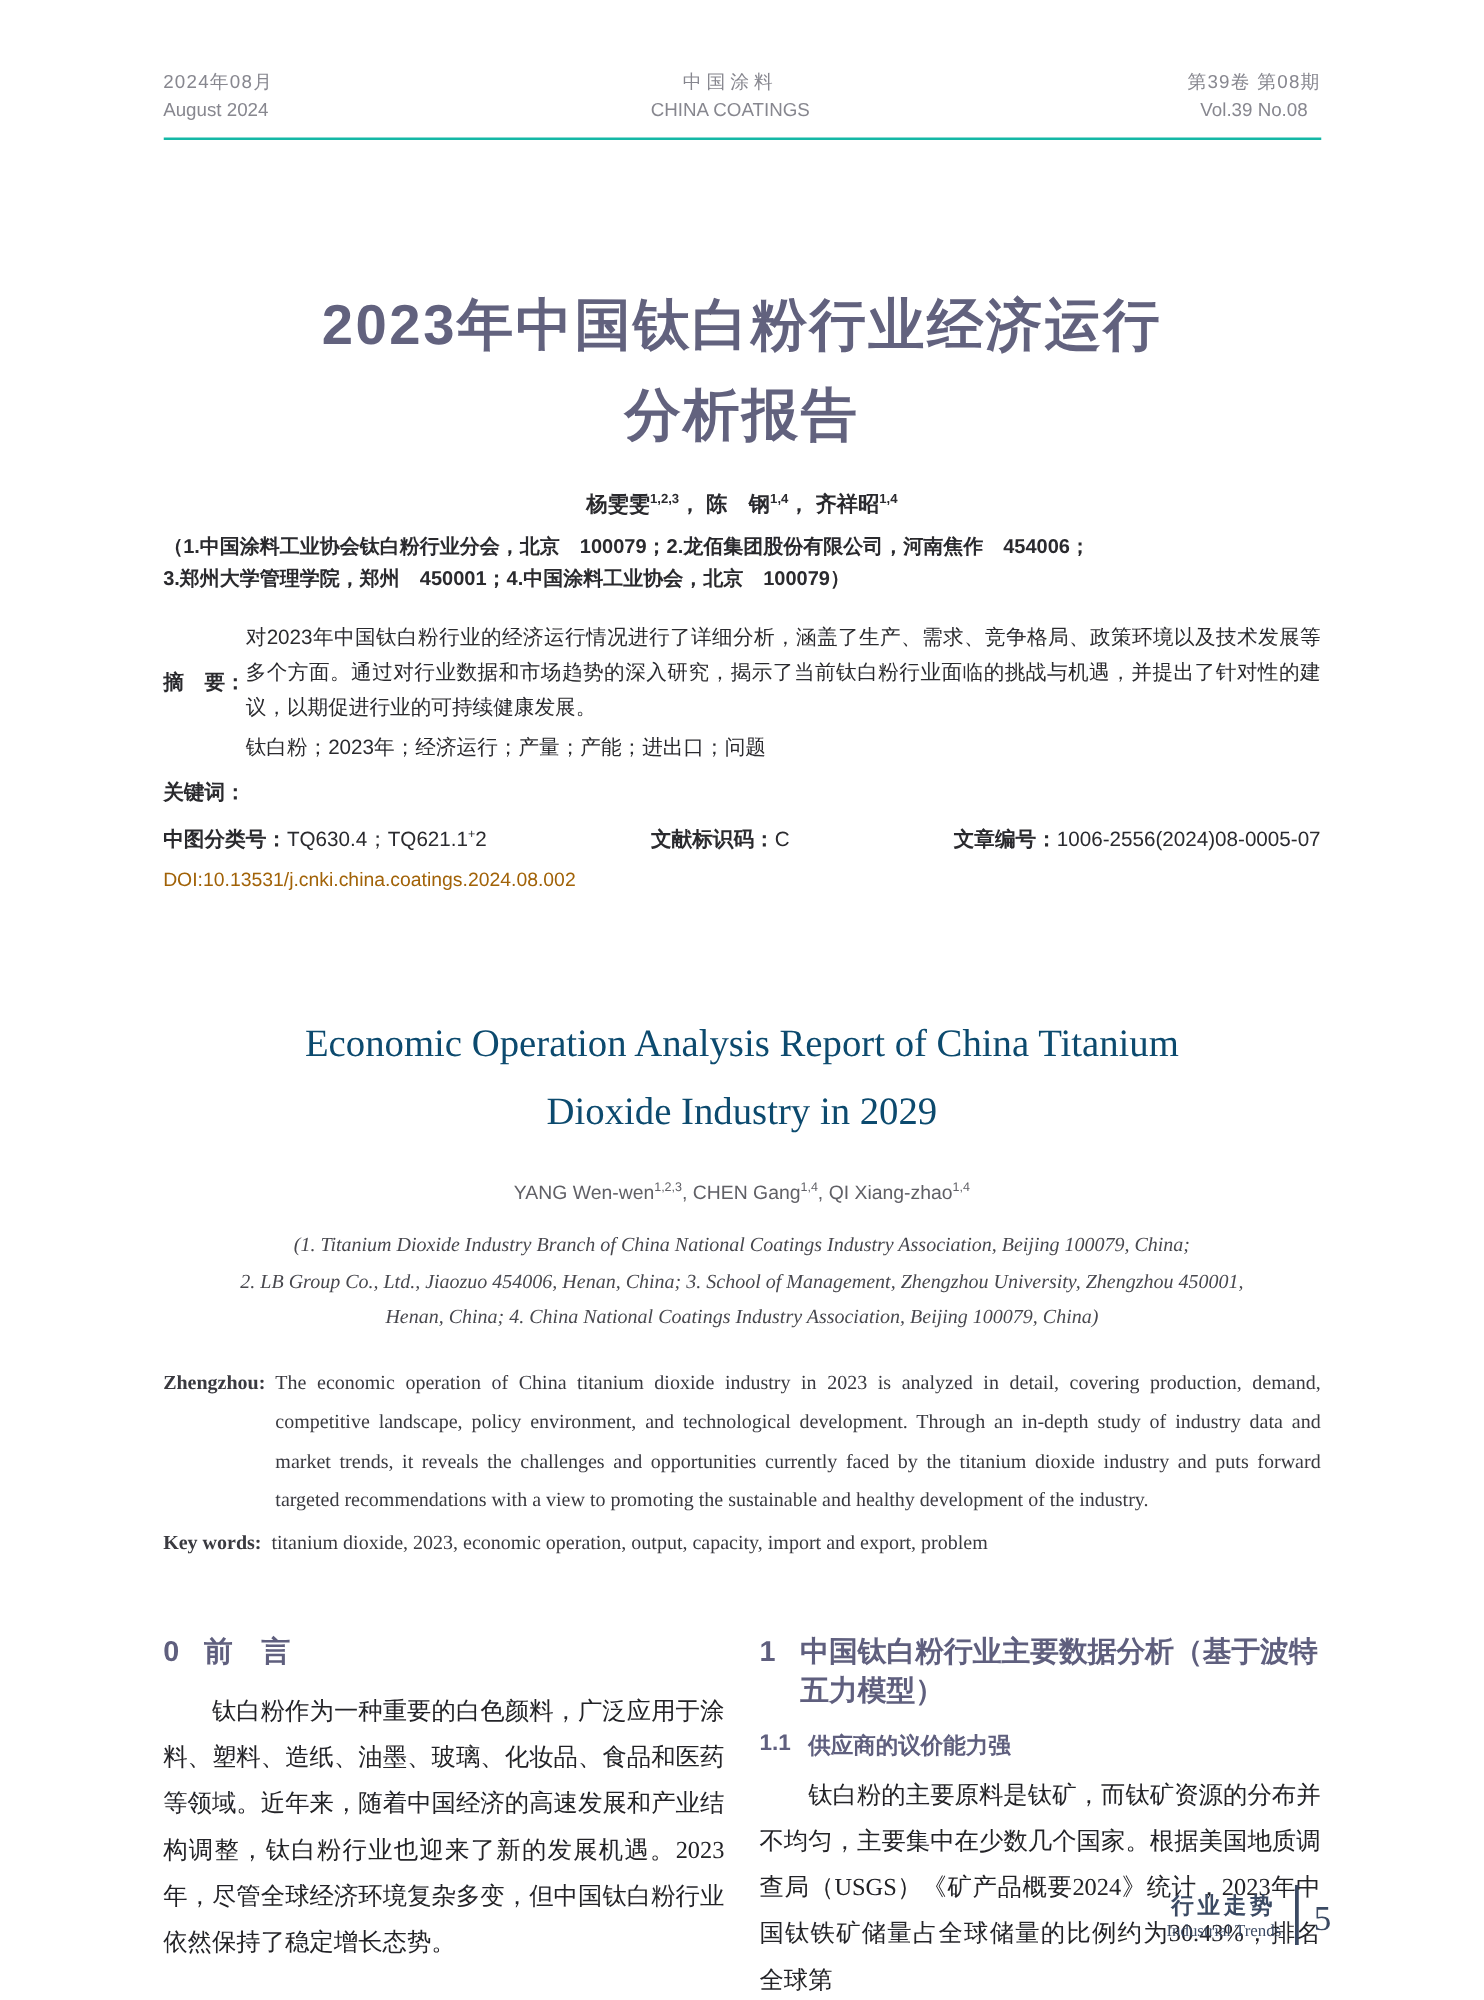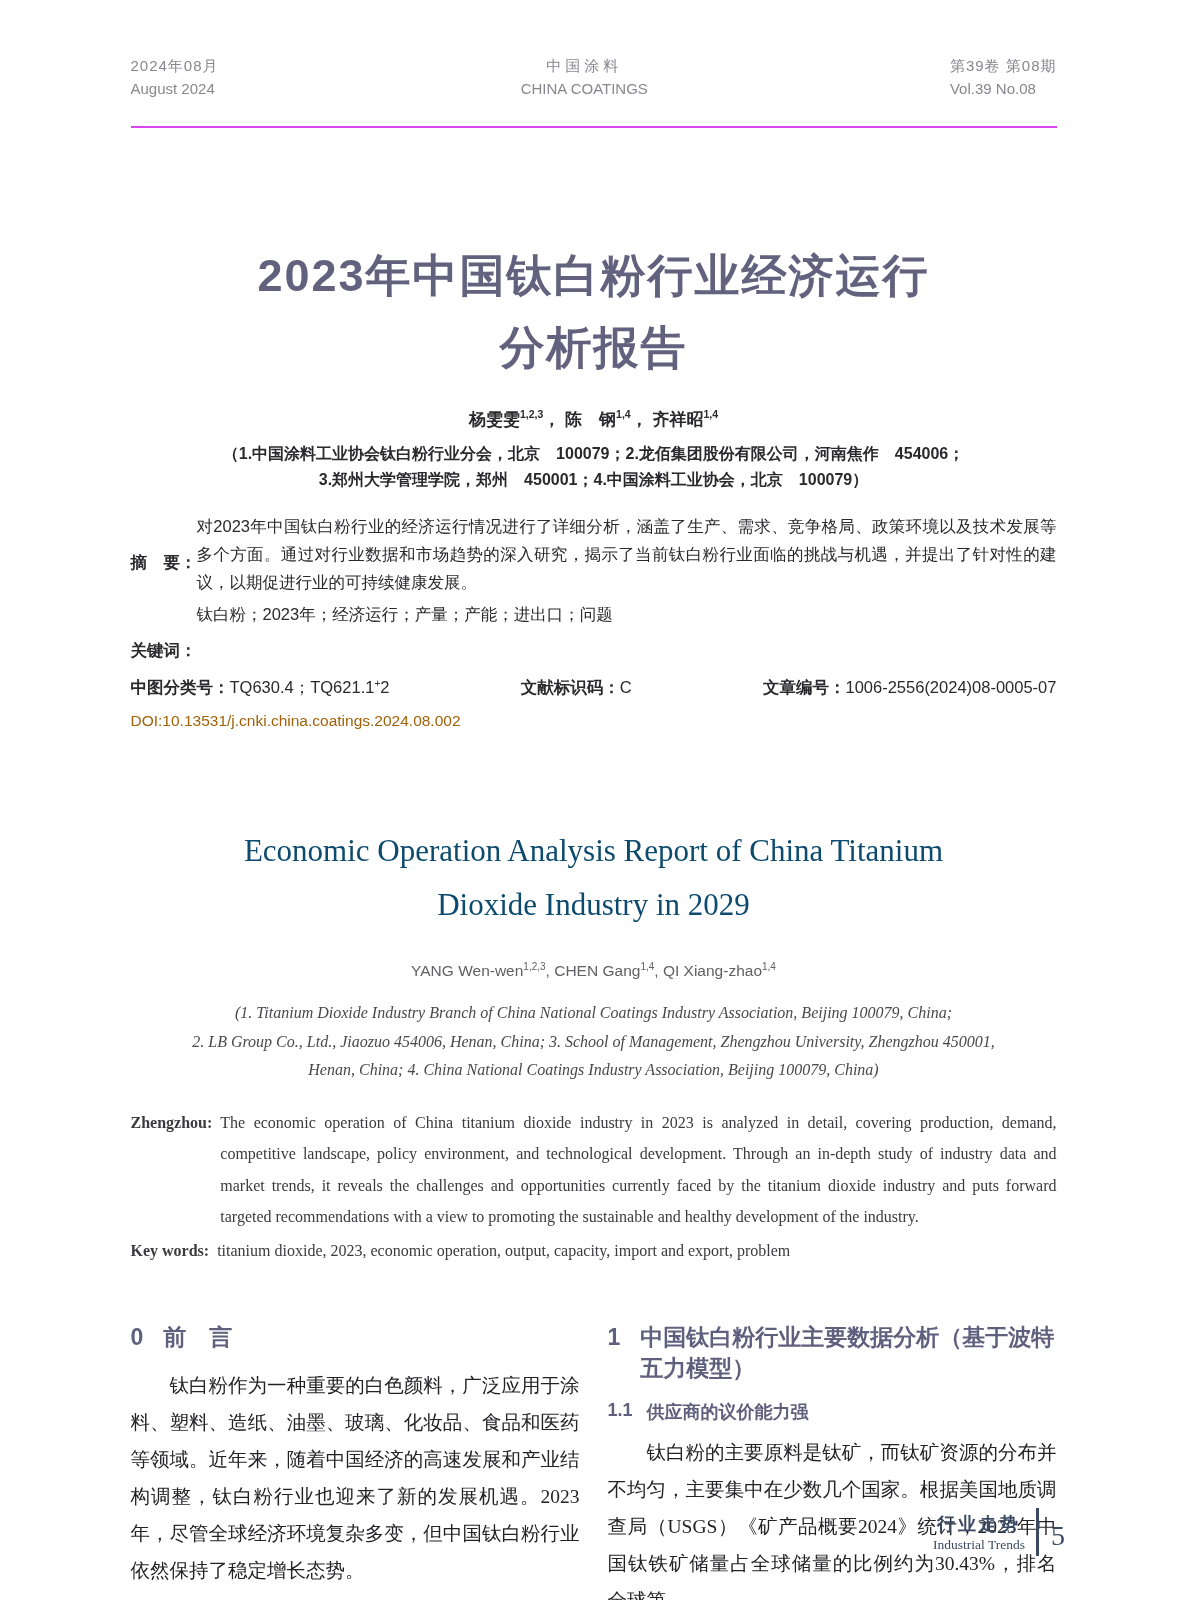--- a/index.html
+++ b/index.html
@@ -11,41 +11,41 @@
     margin:0 auto;
     overflow:hidden;
     font-family:"Liberation Sans","DejaVu Sans",sans-serif;
     color:#2a2a2e;
   }
   .content { width:926px; margin:0 auto; padding-top:54px; }
 
   
   .jheader {
     display:flex; justify-content:space-between; align-items:flex-end;
-    border-bottom:2px solid #d946ef; padding-bottom:25px;
+    border-bottom:2px solid #14b8a6; padding-bottom:9px;
     color:#87878f; font-size:15px; line-height:1.55;
   }
   .jheader .cell-center { text-align:center; }
-  .jheader .cell-right  { text-align:left; }
+  .jheader .cell-right  { text-align:center; }
   .jheader .cn { letter-spacing:4px; }
   .jheader .cell-left .cn, .jheader .cell-right .cn { letter-spacing:1px; }
 
   
   .cn-title {
     margin-top:112px; text-align:center;
     font-size:45px; font-weight:700; color:#62627e;
     line-height:1.6; letter-spacing:2px;
   }
   .cn-authors {
     margin-top:24px; text-align:center;
     font-size:17px; font-weight:700; color:#2a2a2e;
   }
   .cn-authors sup { font-size:10.5px; font-weight:700; }
   .cn-affils {
-    margin-top:10px; text-align:center;
+    margin-top:10px; 
     font-size:16px; font-weight:600; line-height:1.65; color:#2a2a2e;
   }
 
   
   .hang-row { display:flex; margin-top:20px; font-size:16.5px; line-height:1.68; }
   .hang-row .lbl { font-weight:700; white-space:nowrap;margin-top:36px; }
   .hang-row .txt { text-align:justify; flex:1; }
   .kw-row { margin-top:5px; }
   .clc-row {
     display:flex; justify-content:space-between;

